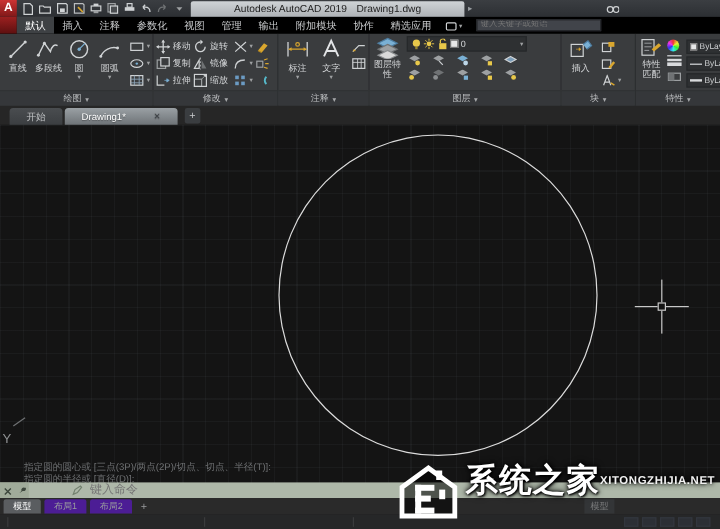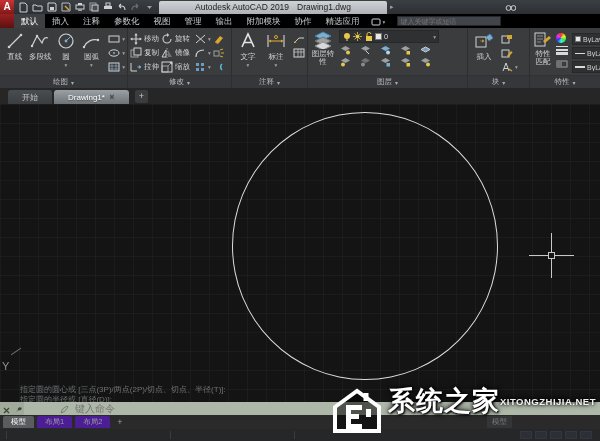--- a/index.html
+++ b/index.html
@@ -14,21 +14,21 @@
   #appbtn { width:14px; height:14px; background:linear-gradient(#c33,#801818);
     color:#fff; font-size:10px; font-weight:bold; text-align:center; line-height:13px; }
   .qat { display:flex; align-items:center; gap:3px; padding:0 4px; }
   .qicon { width:11px; height:11px; display:flex; align-items:center; justify-content:center; }
   .qicon svg { display:block; }
   #titlestrip { width:228px; height:13px; background:linear-gradient(#cfd3d6,#aeb2b6);
     border-radius:2px 2px 0 0; color:#222; font-size:8.5px; display:flex; gap:8px;
     align-items:center; justify-content:center; white-space:nowrap; }
   #title-arrow { color:#9a9ea2; font-size:7px; padding:0 3px; }
   #searchbox { width:104px; height:10px; background:#41444a; border:1px solid #24262a;
-    display:flex; align-items:center;margin-top:28px; }
+    display:flex; align-items:flex-start;margin-top:28px; }
   #searchbox input { width:100%; background:transparent; border:none; outline:none;
     color:#9a9da1; font-size:7px; padding:0 3px; font-family:inherit; }
   #binoc { margin-left:4px; }
 
   
   #tabrow { top:14px; left:0; width:600px; height:14px; background:#000000;
     display:flex; align-items:flex-end; z-index:29; }
   #applower { width:14px; height:14px; background:linear-gradient(#9c2020,#5d1010); }
   .rtab { font-size:8.5px; color:#c9cbcd; padding:2px 7px 2px; line-height:10px; cursor:default; }
   .rtab.active { background:#3e4144; color:#fff; border-top:1px solid #4c4f52; }
@@ -68,21 +68,21 @@
   #colorwheel { width:10px; height:10px; border-radius:50%;
     background:conic-gradient(#e33,#ee3,#3e3,#3ee,#33e,#e3e,#e33); }
 
   
   #filetabs { top:88px; left:0; width:600px; height:16px; background:#262626;
     display:flex; align-items:flex-end; gap:2px; padding-left:8px; z-index:27; }
   .ftab { height:14px; font-size:8px; display:flex; align-items:center; padding:0 14px;
     border-radius:3px 3px 0 0; }
   #ftab-start { background:linear-gradient(#4a4d50,#3b3e41); color:#c3c5c7; }
   #ftab-drawing { background:linear-gradient(#9aa0a4,#6e7377); color:#fff;
-    text-shadow:0 1px 1px rgba(0,0,0,.4); gap:4px; }
+    text-shadow:0 1px 1px rgba(0,0,0,.4); gap:23px; }
   #ftab-drawing .x { color:#3c4044; font-size:7px; }
   #ftab-plus { width:13px; height:13px; margin-left:4px; margin-bottom:1px; border-radius:2px;
     background:#3a3d40; color:#c9cbcd; font-size:9px; line-height:12px; text-align:center; }
 
   
   #canvas { top:104px; left:0; width:600px; height:311px; background:#141414;
     background-image:
       repeating-linear-gradient(to right, rgba(120,130,140,0.07) 0 1px, transparent 1px 19px),
       repeating-linear-gradient(to bottom, rgba(120,130,140,0.07) 0 1px, transparent 1px 19px);
     z-index:1; }
@@ -406,34 +406,34 @@
       </div>
       <div class="plabel">
         <span>修改</span>
           <span class="car"></span>
       </div>
     </div>
 
     <div class="panel" style="width:76px">
       <div class="ptools">
         <div class="bigbtn">
-          <svg width="20" height="20">
-              <path d="M4 16 L10 3 L16 16 M6.5 11.5h7" fill="none" stroke="#e2e4e6" stroke-width="1.6"></path>
-            </svg>
-          <span class="blabel">文字</span>
-          <span class="car"></span>
-        </div>
-        <div class="bigbtn">
           <svg width="22" height="20">
               <path d="M3 4v12M19 4v12" stroke="#cfd2d4" stroke-width="1.1"></path>
               <path d="M5 10h12" stroke="#d9a62e" stroke-width="1.1"></path>
               <path d="M3 10l3-1.6v3.2zM19 10l-3-1.6v3.2z" fill="#d9a62e"></path>
               <circle cx="11" cy="6" r="1.5" fill="none" stroke="#d9a62e"></circle>
             </svg>
           <span class="blabel">标注</span>
+          <span class="car"></span>
+        </div>
+        <div class="bigbtn">
+          <svg width="20" height="20">
+              <path d="M4 16 L10 3 L16 16 M6.5 11.5h7" fill="none" stroke="#e2e4e6" stroke-width="1.6"></path>
+            </svg>
+          <span class="blabel">文字</span>
           <span class="car"></span>
         </div>
         <div class="minicol" style="margin-left:3px">
           <span class="mini">
             <svg width="12" height="10">
                 <path d="M1 9l5-5h5" fill="none" stroke="#cfd2d4"></path>
                 <path d="M1 9l2.6-.6L2 6.8z" fill="#d9a62e"></path>
               </svg>
             </span>
           <span class="mini">

